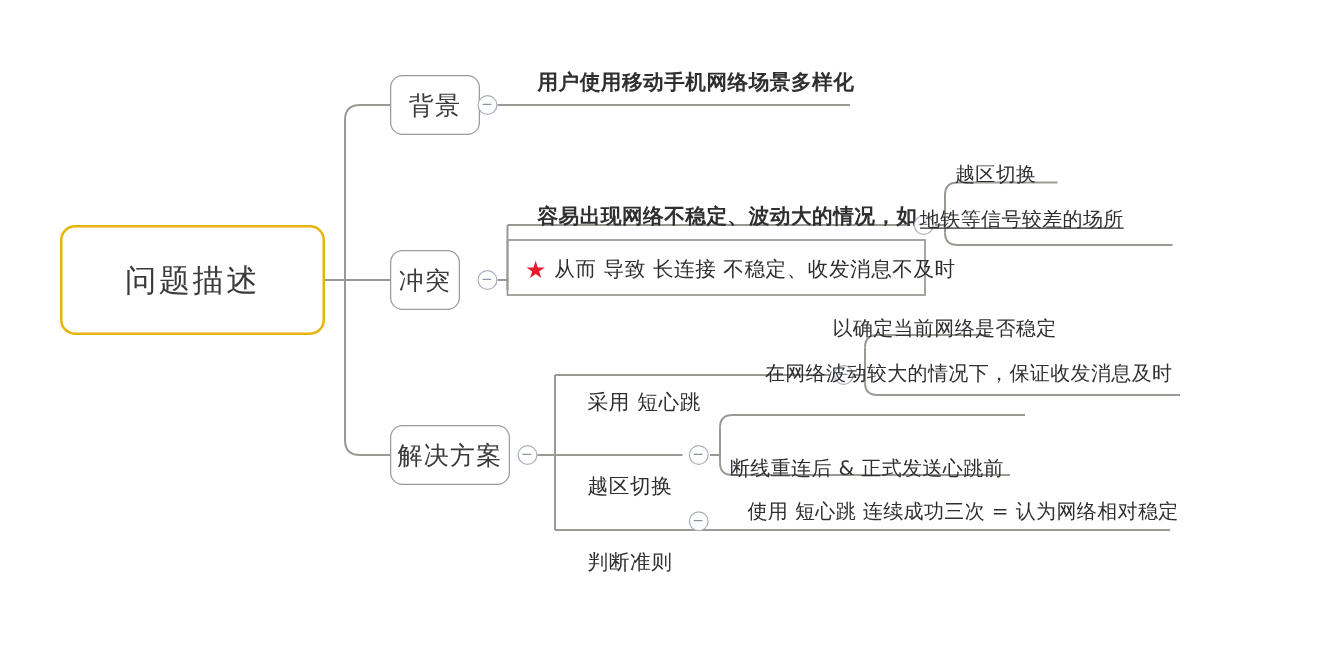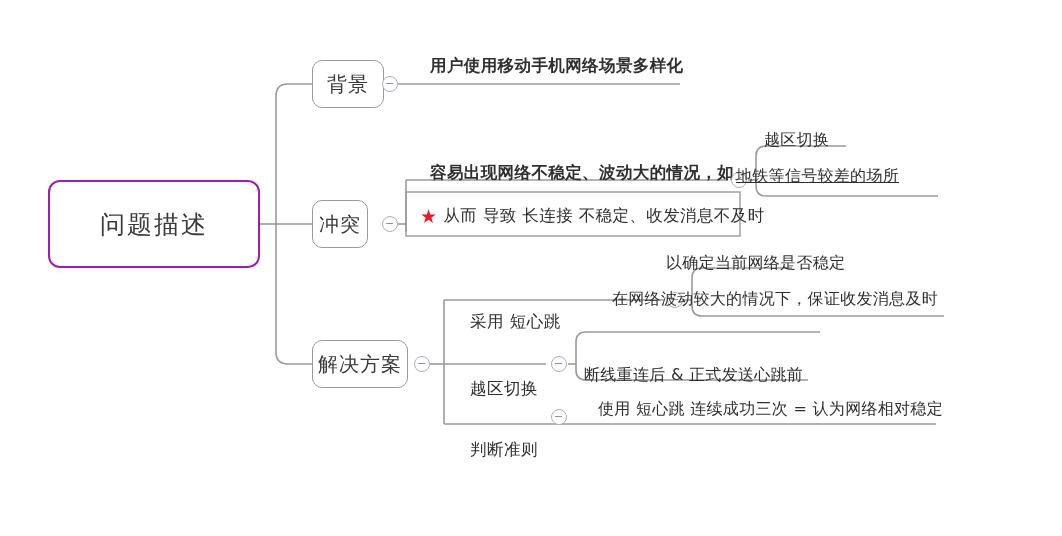--- a/index.html
+++ b/index.html
@@ -28,21 +28,21 @@
   }
   .node {
     position: absolute;
     box-sizing: border-box;
     display: flex;
     align-items: center;
     justify-content: center;
     white-space: nowrap;
   }
   .root-node {
-    border: 2px solid #a21caf;
+    border: 2px solid #eab308;
     border-radius: 12px;
     background: #ffffff;
     font-size: 25px;
     color: #3a3a3a;
     letter-spacing: 2px;
     left: 48px;
     top: 180px;
     width: 212px;
     height: 88px;
     text-align: right;

